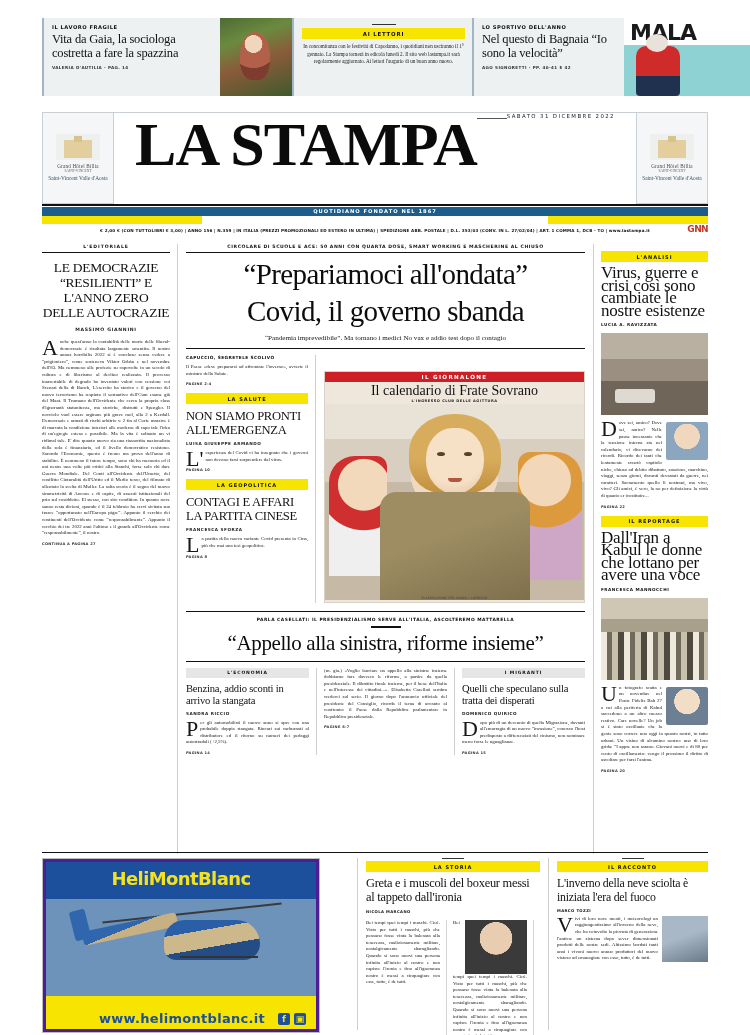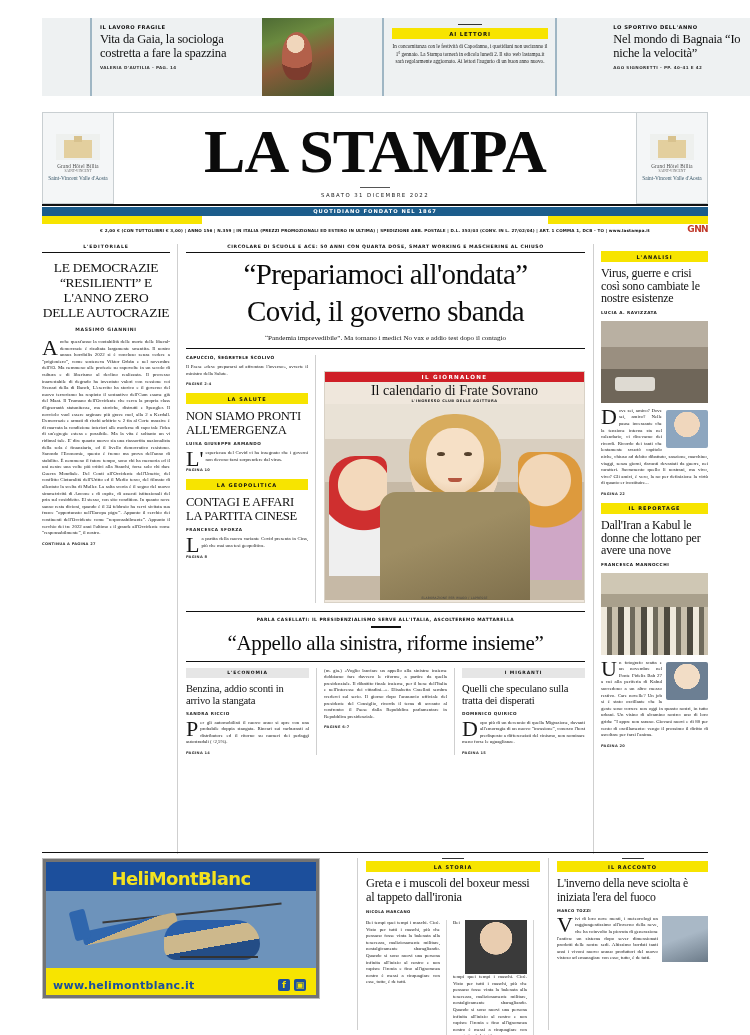--- a/index.html
+++ b/index.html
@@ -15,21 +15,21 @@
     background:#ffffff;
     box-sizing:border-box;
   }
   
   .topstrip{
     position:absolute;left:0;top:18px;width:750px;height:78px;
     background:#eef1f2;
     display:flex;align-items:stretch;
   }
   .ts-pad{width:42px;flex:none;background:#ffffff;}
-  .ts-cell{position:relative;padding:6px 7px 20px 8px;box-sizing:border-box;margin-left:48px;}
+  .ts-cell{position:relative;padding:6px 7px 20px 8px;box-sizing:border-box;}
   .ts-cell.b1{width:178px;border-left:2px solid #9fb6c4;}
   .ts-img1{width:72px;flex:none;background:linear-gradient(160deg,#4e6b34 0%,#6b8a3f 28%,#8a5b3a 55%,#3f5a2c 100%);position:relative;overflow:hidden;}
   .ts-img1:after{content:"";position:absolute;left:20px;top:14px;width:30px;height:48px;border-radius:50% 50% 40% 40%;background:radial-gradient(circle at 45% 25%,#f0d6bb 0 22%,#b3604a 23% 60%,#7d3c2e 61% 100%);}
   .ts-cell.b2{width:182px;border-left:2px solid #9fb6c4;border-right:2px solid #9fb6c4;}
   .ts-cell.b3{width:150px;}
   .ts-img2{flex:1;background:linear-gradient(180deg,#ffffff 0 34%,#8fd2d4 34% 100%);position:relative;overflow:hidden;}
   .mala{font-family:"DejaVu Sans",sans-serif;font-weight:bold;font-size:22px;letter-spacing:-1px;color:#1a1a1a;position:absolute;top:2px;left:6px;}
   .rider{position:absolute;left:12px;top:28px;width:44px;height:50px;background:linear-gradient(180deg,#d02b2b 0 60%,#20314f 60% 100%);border-radius:10px 10px 4px 4px;}
   .rider:after{content:"";position:absolute;left:10px;top:-12px;width:22px;height:18px;border-radius:50%;background:#e8e2da;}
 
@@ -42,21 +42,21 @@
 
   
   .masthead{position:absolute;left:42px;top:112px;width:666px;height:92px;border-bottom:2px solid #111;display:flex;}
   .mh-side{width:72px;flex:none;border:1px solid #c9cfd2;box-sizing:border-box;background:#f4f6f7;display:flex;flex-direction:column;align-items:center;justify-content:center;padding:3px 2px;}
   .mh-side .hotel-img{width:44px;height:26px;background:#eef0ee;position:relative;}
   .mh-side .hotel-img:before{content:"";position:absolute;left:8px;bottom:2px;width:28px;height:18px;background:#e3cf9e;}
   .mh-side .hotel-img:after{content:"";position:absolute;left:18px;bottom:18px;width:8px;height:6px;background:#d8c28e;}
   .mh-side .h1t{font-family:"Liberation Serif",serif;font-size:5.1px;margin-top:3px;color:#4a4a4a;letter-spacing:.2px;}
   .mh-side .h2t{font-family:"Liberation Serif",serif;font-size:3.6px;color:#6a6a6a;}
   .mh-side .h3t{font-family:"Liberation Serif",serif;font-size:5.4px;color:#3c5a6b;line-height:7.6px;text-align:center;margin-top:2px;}
-  .mh-mid{flex:1;border-top:1px solid #c9cfd2;border-bottom:0;display:flex;flex-direction:column;align-items:center;justify-content:center;}
+  .mh-mid{flex:1;border-top:1px solid #c9cfd2;border-bottom:0;display:flex;justify-content:center;}
   .logo{font-family:"Liberation Serif",serif;font-weight:bold;font-size:62px;letter-spacing:-1px;line-height:62px;color:#0b0b0b;}
   .logo-rule{width:30px;height:1px;background:#555;margin:5px 0 4px;}
   .dateline{font-family:"DejaVu Sans",sans-serif;font-size:5.4px;letter-spacing:1.4px;color:#222;}
 
   
   .band{position:absolute;left:42px;top:207px;width:666px;height:9px;}
   .band .blue{position:absolute;left:0;top:0;width:666px;height:9px;background:#1c5d8c;}
   .band .bluetxt{position:absolute;left:0;top:0;width:666px;height:9px;line-height:9px;text-align:center;font-family:"DejaVu Sans",sans-serif;font-weight:bold;font-size:5.2px;letter-spacing:1px;color:#fff;}
   .band2{position:absolute;left:42px;top:216px;width:666px;height:8px;background:#f7e400;}
   .band2 .whitecut{position:absolute;left:160px;top:0;width:346px;height:8px;background:#ffffff;}
@@ -121,40 +121,40 @@
   .greytag{background:#e6e6e6;text-align:center;font-family:"DejaVu Sans",sans-serif;font-weight:bold;font-size:4.5px;letter-spacing:.9px;padding:2.5px 0;margin-bottom:5px;}
   .tri-h{font-family:"Liberation Serif",serif;font-size:10.6px;line-height:12px;letter-spacing:-.2px;}
 
   
   .r-photo{width:100%;height:82px;margin:6px 0 5px 0;overflow:hidden;position:relative;
      background:linear-gradient(180deg,#b9b0a2 0 32%,#9a8f80 32% 58%,#6f6659 58% 100%);}
   .r-photo.war:after{content:"";position:absolute;left:14px;bottom:12px;width:40px;height:14px;border-radius:3px;background:#dedad2;}
   .r-photo.crowd{background:linear-gradient(180deg,#cfc7b4 0 26%,#a9a08c 26% 55%,#8b8370 55% 100%);}
   .r-photo.crowd:after{content:"";position:absolute;left:0;bottom:0;width:100%;height:48px;
      background:repeating-linear-gradient(90deg,#efe9dc 0 6px,#6f6a5c 6px 11px,#c9c0ad 11px 17px,#4e4a40 17px 23px);}
-  .r-h{font-family:"Liberation Serif",serif;font-size:12px;line-height:12.6px;letter-spacing:-.2px;}
+  .r-h{font-family:"Liberation Serif",serif;font-size:17px;line-height:12.6px;letter-spacing:-.2px;}
   .r-by{font-family:"DejaVu Sans",sans-serif;font-weight:bold;font-size:4.2px;letter-spacing:.5px;margin:5px 0 3px 0;}
   .r-wrapimg{float:right;width:42px;height:38px;margin:2px 0 2px 4px;border-radius:2px;
      background:radial-gradient(circle at 50% 38%,#f0d7bd 0 40%,#8da6bf 41% 100%);}
   .r-wrapimg.p2{background:radial-gradient(circle at 50% 38%,#f2ddc6 0 40%,#6c7f93 41% 100%);}
 
   
   .bottom{position:absolute;left:42px;top:858px;width:666px;height:172px;display:flex;}
   .b-ad{width:278px;flex:none;position:relative;}
-  .ad-frame{width:100%;height:141px;border:1px solid #bdbdbd;box-sizing:border-box;background:#737373;padding:3px;}
+  .ad-frame{width:100%;height:175px;border:1px solid #bdbdbd;box-sizing:border-box;background:#4c1d95;padding:3px;}
   .ad-inner{width:100%;height:100%;box-sizing:border-box;position:relative;overflow:hidden;
      background:linear-gradient(180deg,#1c4f9c 0 22%,#6d93bb 22% 80%,#f7e400 80% 100%);}
   .ad-title{position:absolute;top:6px;left:0;width:100%;text-align:center;font-family:"DejaVu Sans",sans-serif;font-weight:bold;font-size:18px;letter-spacing:-.6px;color:#f3e21f;}
   .heli{position:absolute;left:26px;top:44px;width:210px;height:58px;}
   .heli .cab{position:absolute;left:92px;top:14px;width:96px;height:40px;border-radius:38px 44px 30px 22px;background:linear-gradient(170deg,#2a5fa8 0 30%,#cdb88c 30% 62%,#244d86 62% 100%);}
   .heli .boom{position:absolute;left:10px;top:16px;width:96px;height:14px;transform:rotate(-12deg);border-radius:4px;background:linear-gradient(170deg,#2f66ad 0 45%,#c7b183 45% 100%);}
   .heli .tail{position:absolute;left:0px;top:4px;width:16px;height:30px;transform:rotate(-14deg);border-radius:3px;background:#2f66ad;}
   .heli .rotor{position:absolute;left:30px;top:6px;width:180px;height:2px;background:#3a3a3a;transform:rotate(-6deg);}
   .heli .skid{position:absolute;left:108px;top:50px;width:78px;height:2px;background:#333;}
-  .ad-url{position:absolute;bottom:3px;left:7px;width:100%;text-align:left;font-family:"DejaVu Sans",sans-serif;font-weight:bold;font-size:11px;letter-spacing:.3px;color:#1c4f9c;}
+  .ad-url{position:absolute;bottom:3px;left:1px;width:100%;text-align:center;font-family:"DejaVu Sans",sans-serif;font-weight:bold;font-size:13px;letter-spacing:.3px;color:#1c4f9c;}
   .ad-soc{position:absolute;bottom:4px;right:10px;display:flex;gap:4px;}
   .ad-soc i{display:block;width:12px;height:12px;background:#1c4f9c;border-radius:2px;color:#f7e400;font-style:normal;font-family:"DejaVu Sans",sans-serif;font-weight:bold;font-size:9px;line-height:12px;text-align:center;}
 
   .b-mid{flex:1;padding:0 8px;box-sizing:border-box;border-left:1px solid #cfcfcf;margin-left:37px;}
   .b-right{width:160px;flex:none;padding-left:8px;box-sizing:border-box;border-left:1px solid #cfcfcf;}
   .b-cols{display:flex;margin-top:6px;}
   .b-cols .c{flex:1;}
   .b-cols .c.mid{padding:0 6px;margin:0 6px;border-left:1px solid #d4d4d4;border-right:1px solid #d4d4d4;}
   .b-photo{width:62px;height:54px;float:right;margin-left:5px;background:radial-gradient(circle at 50% 34%,#e9cdb0 0 34%,#3a3a3a 35% 100%);}
   .b-photo2{width:46px;height:46px;float:right;margin-left:4px;background:linear-gradient(160deg,#a9b8c6 0 45%,#6b7a88 100%);}
@@ -181,21 +181,21 @@
     <div class="ts-img1"></div>
 
     <div class="ts-cell b2">
       <div class="topline"></div>
       <div class="yellowtag">AI LETTORI</div>
       <div class="ts-body">In concomitanza con le festività di Capodanno, i quotidiani non usciranno il 1° gennaio. La Stampa tornerà in edicola lunedì 2. Il sito web lastampa.it sarà regolarmente aggiornato. Ai lettori l'augurio di un buon anno nuovo.</div>
     </div>
 
     <div class="ts-cell b3">
       <div class="kicker">LO SPORTIVO DELL'ANNO</div>
-      <div class="ts-head">Nel mondo di Bagnaia “Io niche la velocità”</div>
+      <div class="ts-head">Nel questo di Bagnaia “Io sono la velocità”</div>
       <div class="ts-by">AGO SIGNORETTI - PP. 40-41 E 42</div>
     </div>
 
     <div class="ts-img2">
       <div class="mala">MALA</div>
       <div class="rider"></div>
     </div>
   </div>
 
   <div class="masthead">
@@ -316,21 +316,21 @@
     <div class="col-r">
       <div class="yb">L'ANALISI</div>
       <div class="r-h">Virus, guerre e crisi così sono cambiate le nostre esistenze</div>
       <div class="r-by">LUCIA A. RAVIZZATA</div>
       <div class="r-photo war"></div>
       <div class="r-wrapimg"></div>
       <div class="bodytext dropcap">Dove sei, amico? Dove sei, amico? Nelle pause incessante che la tensione interna sta nel calendario, ci dicevamo dei ricordi. Ricordo dei tanti che lentamente svuotò capitolo niche, chiuso ad debito dibattuto, sanzione, marchino, viaggi, senza giorni, davanti devastati da guerre, nei caratteri. Sacramento quello lì nostrani, ma vivo, vivo? Gli amici, è vero, la no per definizione la virtù di quanto er icostituire...</div>
       <div class="ed-foot">PAGINA 22</div>
 
       <div class="yb">IL REPORTAGE</div>
-      <div class="r-h">Dall'Iran a Kabul le donne che lottano per avere una nove</div>
+      <div class="r-h">Dall'Iran a Kabul le donne che lottano per avere una voce</div>
       <div class="r-by">FRANCESCA MANNOCCHI</div>
       <div class="r-photo crowd"></div>
       <div class="r-wrapimg p2"></div>
       <div class="bodytext dropcap">Un fotografo scatta e un novembre nel Ponte Fidelis Bab 27 a cui alla periferia di Kabul succedono a un altro mezzo restivo. Care novelle? Un job si è stato oscillante che la gente sono correre non oggi in quanto nostri, in tutto urbani. Un visino di alcamino nostro: uno di loro grida: “I appre non sarano. Giovani nuovi e di 80 per cento di oscillamento: vengo il prossimo il diritto di ascoltare per farsi l'anima.</div>
       <div class="ed-foot">PAGINA 20</div>
     </div>
   </div>
 
   <div class="botrule"></div>
 

